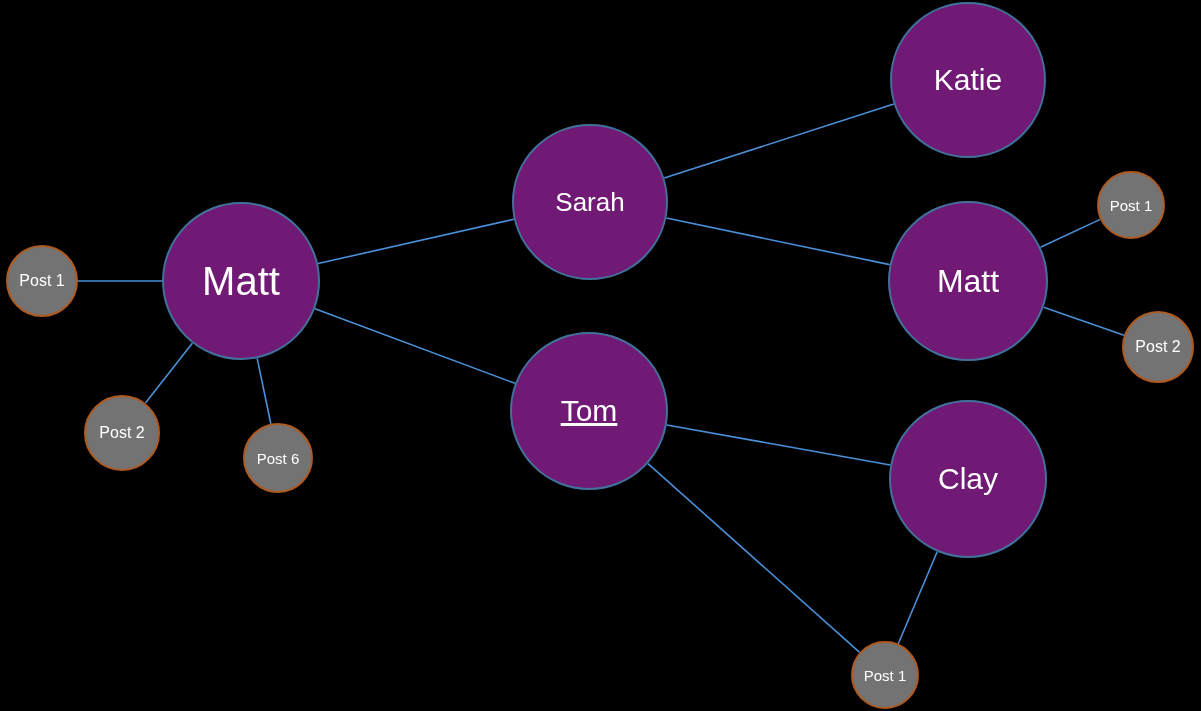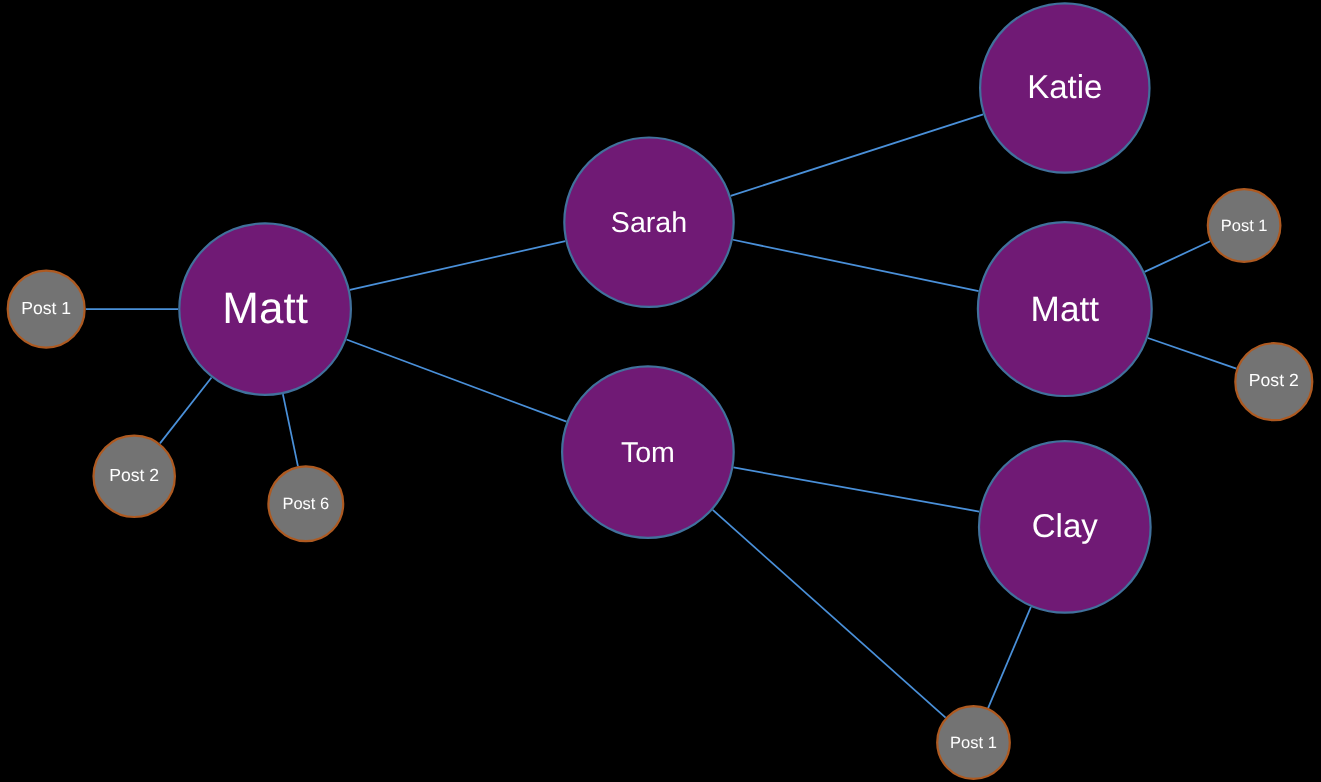--- a/index.html
+++ b/index.html
@@ -69,21 +69,21 @@
       <line x1="647.9573393230123" y1="463.5835729097137" x2="859.6259552280707" y2="652.3690952034143" stroke="#4A90D9" stroke-width="1.6"></line>
       <line x1="937.1942266163193" y1="551.7461636530292" x2="898.2581809499385" y2="643.6915245037596" stroke="#4A90D9" stroke-width="1.6"></line>
     </svg>
   <div id="node-layer">
       <div class="node node-person" style="left: 162px; top: 202px; width: 158px; height: 158px; font-size: 40px;">
         <span class="node-label">Matt</span>
       </div>
       <div class="node node-person" style="left: 512px; top: 124px; width: 156px; height: 156px; font-size: 26px;">
         <span class="node-label">Sarah</span>
       </div>
-      <div class="node node-person" style="left: 510px; top: 332px; width: 158px; height: 158px; font-size: 26px;">
+      <div class="node node-person" style="left: 510px; top: 332px; width: 158px; height: 158px; font-size: 30px; text-decoration: underline;">
         <span class="node-label">Tom</span>
       </div>
       <div class="node node-person" style="left: 890px; top: 2px; width: 156px; height: 156px; font-size: 30px;">
         <span class="node-label">Katie</span>
       </div>
       <div class="node node-person" style="left: 888px; top: 201px; width: 160px; height: 160px; font-size: 32px;">
         <span class="node-label">Matt</span>
       </div>
       <div class="node node-person" style="left: 889px; top: 400px; width: 158px; height: 158px; font-size: 30px; justify-content: center;">
         <span class="node-label">Clay</span>

